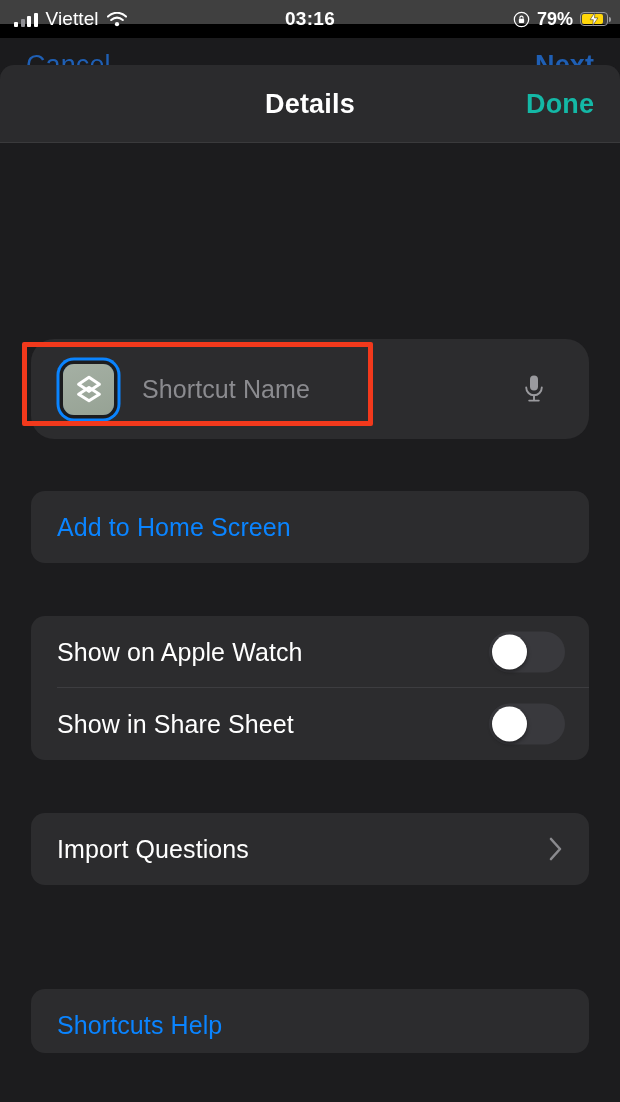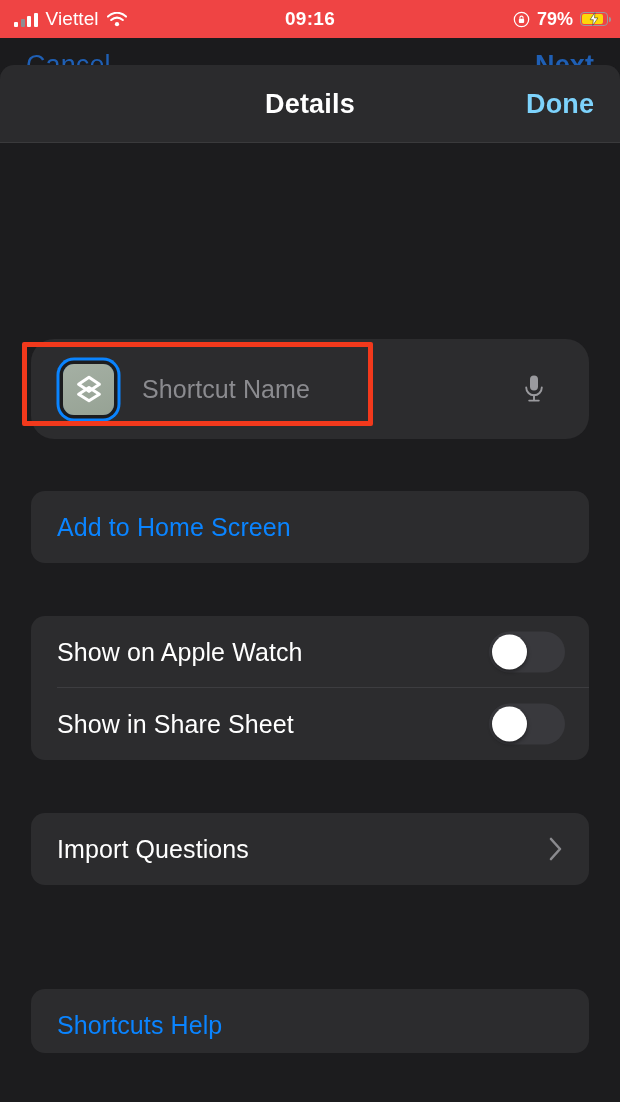--- a/index.html
+++ b/index.html
@@ -18,22 +18,22 @@
     height: 1102px;
     background: #000000;
     overflow: hidden;
   }
 
   
   .status-bar {
     position: absolute;
     top: 0; left: 0;
     width: 620px;
-    height: 38px;
-    background: #ef4444;
+    height: 24px;
+    background: #404040;
     z-index: 40;
   }
   .sb-left {
     position: absolute;
     left: 14px; top: 0;
     height: 38px;
     display: flex;
     align-items: center;
     gap: 8px;
   }
@@ -176,21 +176,21 @@
     font-size: 27px;
     font-weight: 700;
     letter-spacing: 0.2px;
   }
   .sheet-done {
     position: absolute;
     right: 26px; top: 0;
     height: 78px;
     display: flex;
     align-items: center;
-    color: #7dd3fc;
+    color: #14b8a6;
     font-size: 27px;
     font-weight: 600;
     letter-spacing: 0.1px;
     cursor: pointer;
   }
 
   .sheet-body {
     position: relative;
     width: 620px;
     height: 959px;
@@ -415,21 +415,21 @@
       <span>
         <svg class="wifi" viewBox="0 0 20 15" fill="none" xmlns="http://www.w3.org/2000/svg">
           <path d="M1 4.6 C4 1.8 7 0.8 10 0.8 C13 0.8 16 1.8 19 4.6" stroke="#ffffff" stroke-width="2.1" stroke-linecap="round"></path>
           <path d="M4.2 8 C6.1 6.3 8 5.6 10 5.6 C12 5.6 13.9 6.3 15.8 8" stroke="#ffffff" stroke-width="2.1" stroke-linecap="round"></path>
           <circle cx="10" cy="12.2" r="2.1" fill="#ffffff"></circle>
         </svg>
       </span>
     </div>
 
     <div class="sb-center">
-      <span class="sb-time">09:16</span>
+      <span class="sb-time">03:16</span>
     </div>
 
     <div class="sb-right">
       <span>
         <svg class="rotlock" viewBox="0 0 18 18" fill="none" xmlns="http://www.w3.org/2000/svg">
           <circle cx="9" cy="9" r="7.6" stroke="#ffffff" stroke-width="1.3" fill="none"></circle>
           <rect x="6.2" y="8.3" width="5.6" height="4.3" rx="1" fill="#ffffff"></rect>
           <path d="M7.3 8.3 V7.1 a1.7 1.7 0 0 1 3.4 0 V8.3" stroke="#ffffff" stroke-width="1.15" fill="none"></path>
         </svg>
       </span>

